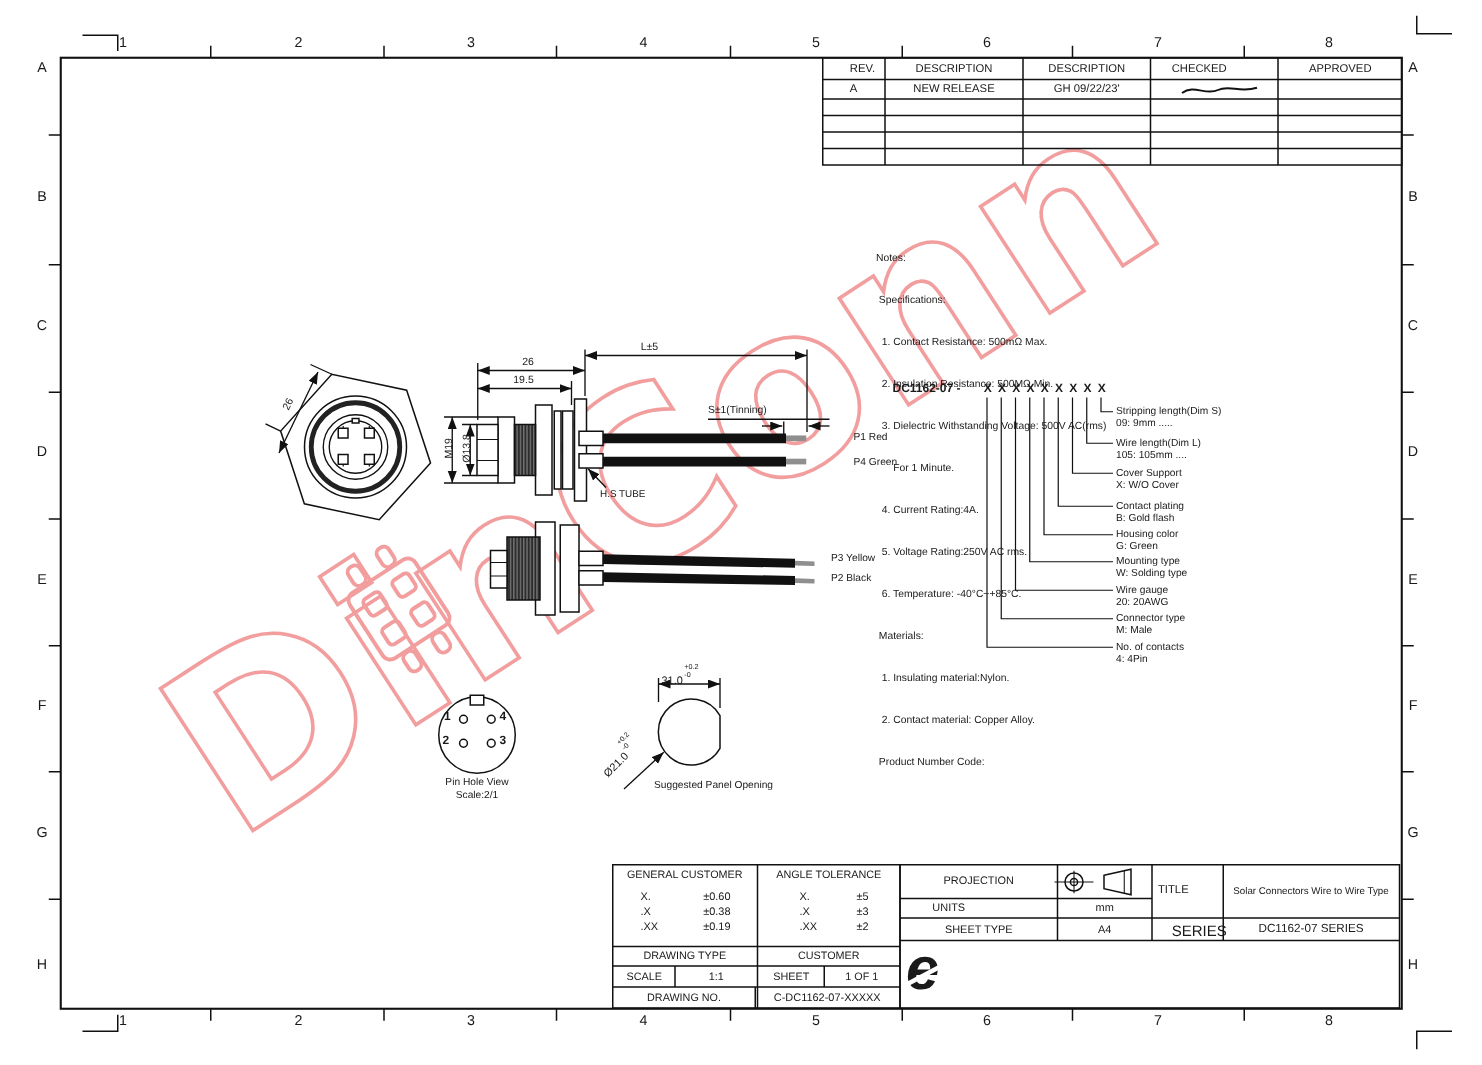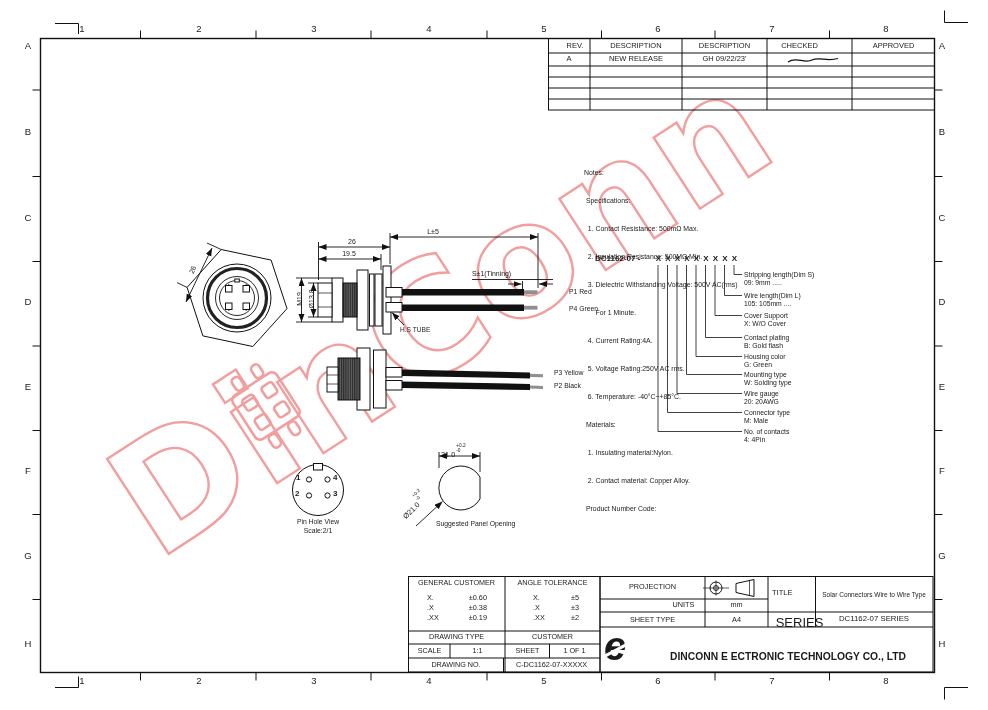--- a/index.html
+++ b/index.html
@@ -297,26 +297,25 @@
 <div class="t pair" style="left:533px;top:614px;width:46px;font-size:7.3px"><span>.XX</span><span>±2</span></div>
 <div class="t c" style="left:409px;top:633px;width:95px;font-size:7.2px">DRAWING TYPE</div>
 <div class="t c" style="left:506px;top:633px;width:93px;font-size:7.2px">CUSTOMER</div>
 <div class="t c" style="left:409px;top:647px;width:41px;font-size:7.2px">SCALE</div>
 <div class="t c" style="left:451px;top:647px;width:53px;font-size:7.2px">1:1</div>
 <div class="t c" style="left:506px;top:647px;width:43px;font-size:7.2px">SHEET</div>
 <div class="t c" style="left:550px;top:647px;width:49px;font-size:7.2px">1 OF 1</div>
 <div class="t c" style="left:409px;top:661px;width:94px;font-size:7.2px">DRAWING NO.</div>
 <div class="t c" style="left:504px;top:661px;width:95px;font-size:7.3px">C-DC1162-07-XXXXX</div>
 <div class="t c" style="left:601px;top:583px;width:103px;font-size:7.3px">PROJECTION</div>
-<div class="t c" style="left:632px;top:601px;width:103px;font-size:7.3px">UNITS</div>
+<div class="t c" style="left:581px;top:601px;width:103px;font-size:7.3px">UNITS</div>
 <div class="t c" style="left:706px;top:601px;width:61px;font-size:7.3px">mm</div>
 <div class="t c" style="left:601px;top:615.5px;width:103px;font-size:7.3px">SHEET TYPE</div>
 <div class="t c" style="left:706px;top:615.5px;width:61px;font-size:7.3px">A4</div>
 <div class="t" style="left:772px;top:589px;font-size:7.5px">TITLE</div>
 <div class="t c" style="left:816px;top:590.5px;width:116px;font-size:6.5px">Solar Connectors Wire to Wire Type</div>
-<div class="t c" style="left:769px;top:615.5px;width:61px;font-size:13px">SERIES</div>
+<div class="t c" style="left:769px;top:615.5px;width:61px;font-size:10px">SERIES</div>
 <div class="t c" style="left:816px;top:614.5px;width:116px;font-size:7.8px">DC1162-07 SERIES</div>
 
 <div class="t b" style="left:604px;top:626px;font-size:40px;font-style:italic;line-height:1">e</div>
 <div class="logoSlash" style="left:600px;top:646px"></div>
-<div class="t b c" style="left:646px;top:651px;width:284px;font-size:10.3px">DINCONN E ECTRONIC TECHNOLOGY CO., LTD</div>
 
 </div>
 
 </body></html>

